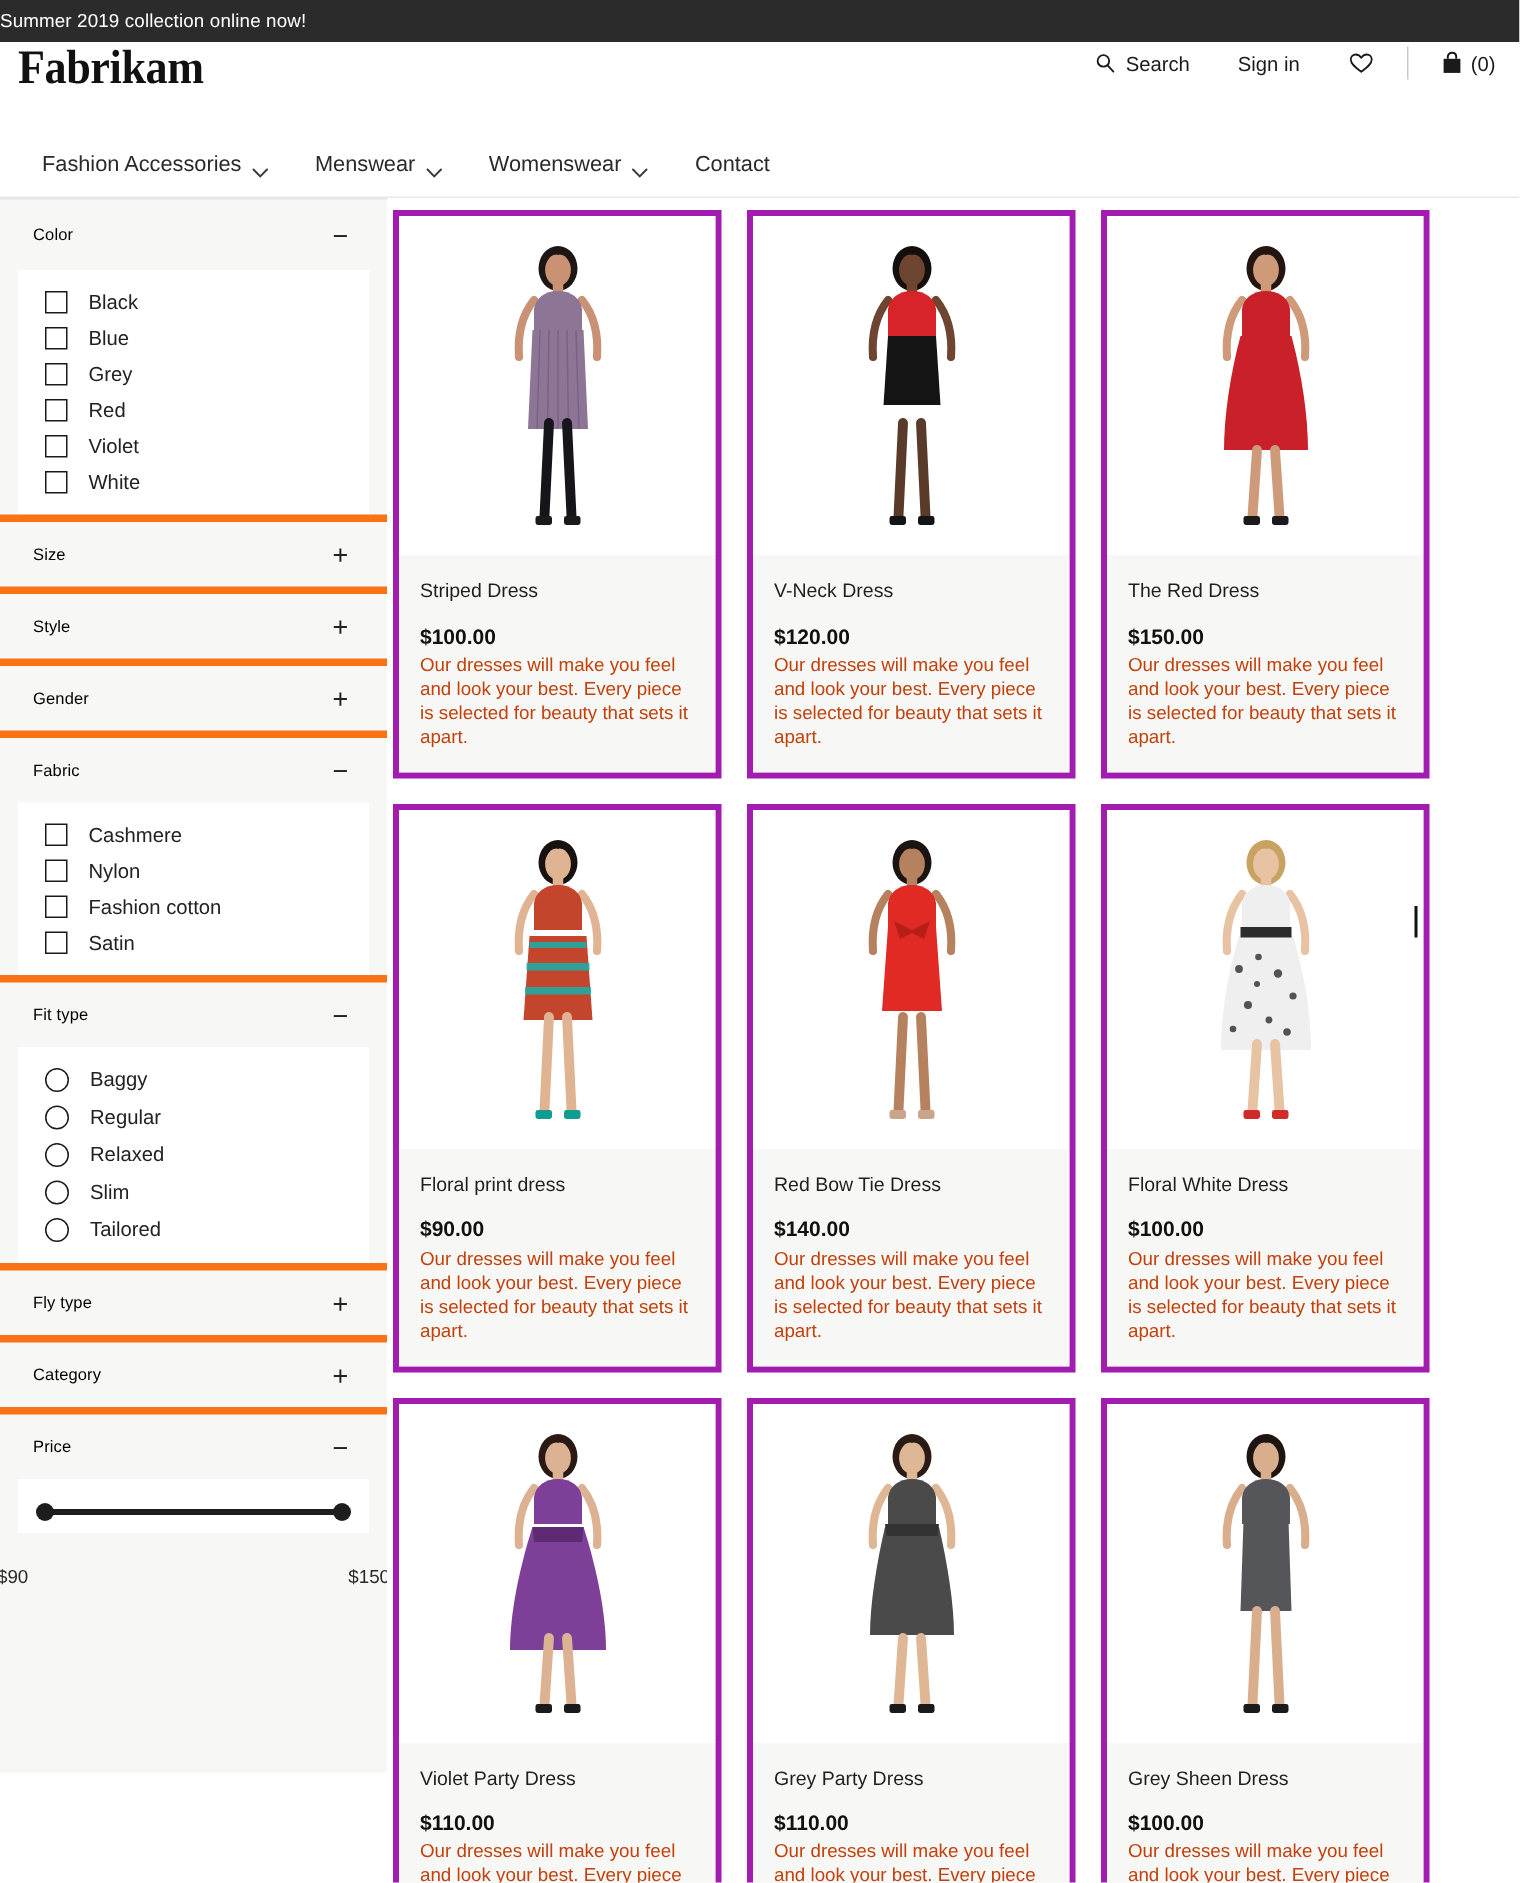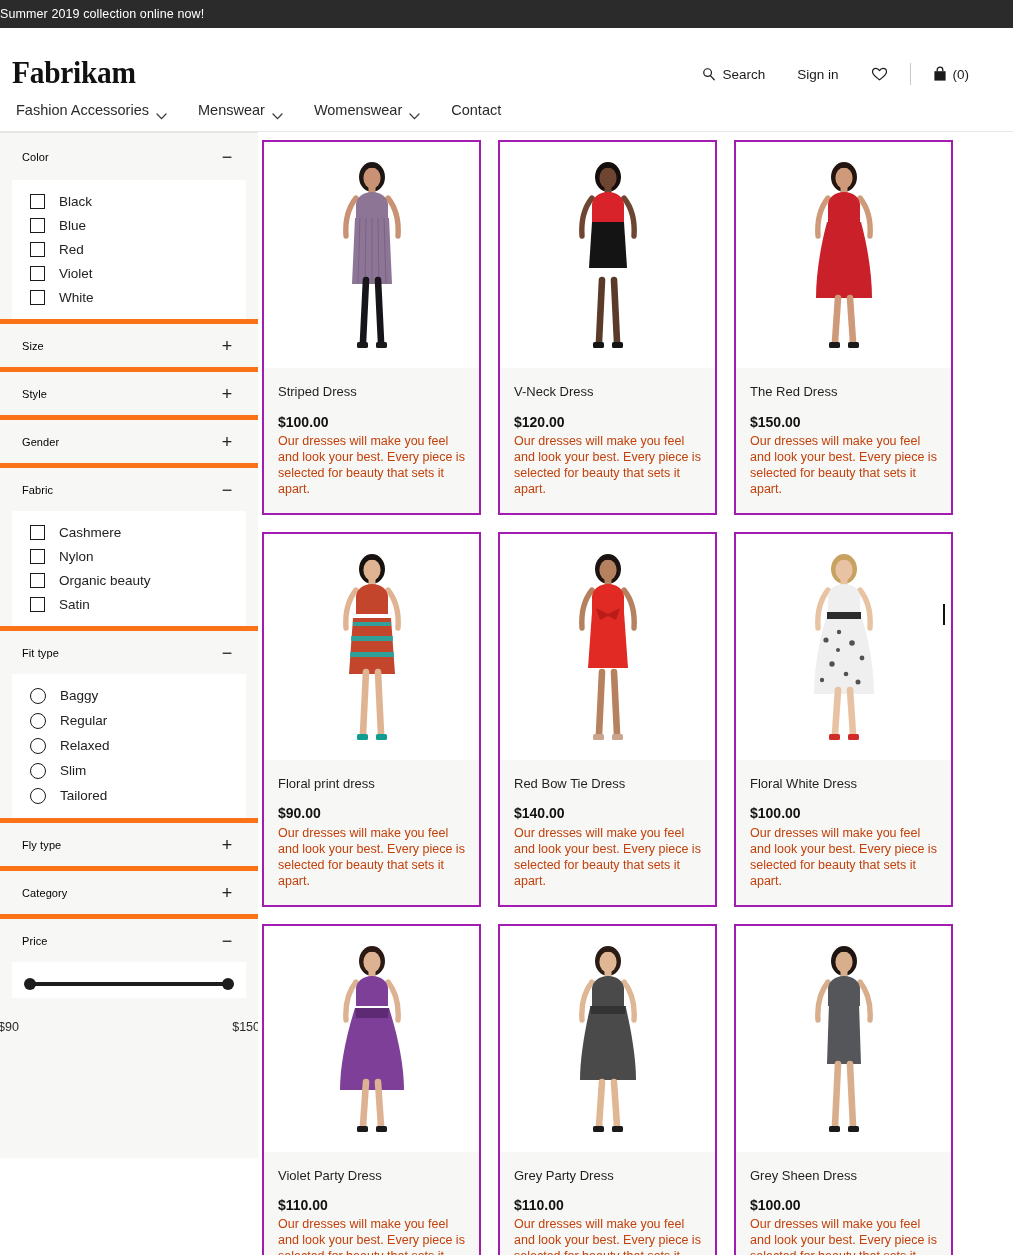--- a/index.html
+++ b/index.html
@@ -23,22 +23,22 @@
     align-items: center;
     justify-content: flex-start;
     font-size: 12.5px;
     letter-spacing: .1px;
   }
 
   
   .masthead {
     height: 60px;
     display: flex;
-    align-items: flex-end;
-    padding: 0 28px 0 12px;
+    align-items: flex-start;
+    padding: 0 0 0 12px;
     background: #fff;
   }
   .logo {
     font-family: "Liberation Serif", serif;
     font-size: 32px;
     font-weight: 700;
     letter-spacing: -0.3px;
     line-height: 1;
     transform: scaleX(0.92);
     transform-origin: left center;
@@ -66,21 +66,21 @@
     background: #c9c9c9;
     margin: 0 6px;
   }
   .icon-svg { display: block; }
 
   
   .main-nav {
     height: 44px;
     display: flex;
     align-items: center;
-    padding-left: 16px;
+    padding-left: 28px;
     gap: 0;
     background: #fff;
     border-bottom: 1px solid #e8e8e8;
   }
   .nav-item {
     display: flex;
     align-items: center;
     gap: 7px;
     font-size: 14.5px;
     color: #2a2a2a;
@@ -213,21 +213,21 @@
     padding: 8px 61px 0 4px;
     position: relative;
   }
   .grid {
     display: grid;
     grid-template-columns: repeat(3, 219px);
     gap: 17px;
   }
   .card {
     background: #f7f7f5;
-    border: 2px solid #a21caf;
+    border: 4px solid #a21caf;
     display: flex;
     flex-direction: column;
     overflow: hidden;
   }
   .card-img {
     height: 226px;
     background: #ffffff;
     display: flex;
     align-items: flex-end;
     justify-content: center;
@@ -351,20 +351,24 @@
           <div class="opt-row">
             <span class="cbox"></span>
             <span class="opt-label">Black</span>
           </div>
           <div class="opt-row">
             <span class="cbox"></span>
             <span class="opt-label">Blue</span>
           </div>
           <div class="opt-row">
             <span class="cbox"></span>
+            <span class="opt-label">Grey</span>
+          </div>
+          <div class="opt-row">
+            <span class="cbox"></span>
             <span class="opt-label">Red</span>
           </div>
           <div class="opt-row">
             <span class="cbox"></span>
             <span class="opt-label">Violet</span>
           </div>
           <div class="opt-row">
             <span class="cbox"></span>
             <span class="opt-label">White</span>
           </div>
@@ -397,21 +401,21 @@
           <div class="opt-row">
             <span class="cbox"></span>
             <span class="opt-label">Cashmere</span>
           </div>
           <div class="opt-row">
             <span class="cbox"></span>
             <span class="opt-label">Nylon</span>
           </div>
           <div class="opt-row">
             <span class="cbox"></span>
-            <span class="opt-label">Organic beauty</span>
+            <span class="opt-label">Fashion cotton</span>
           </div>
           <div class="opt-row">
             <span class="cbox"></span>
             <span class="opt-label">Satin</span>
           </div>
         </div>
       </div>
       <div class="filter-group">
         <div class="filter-header">
           <span class="filter-title">Fit type</span>

